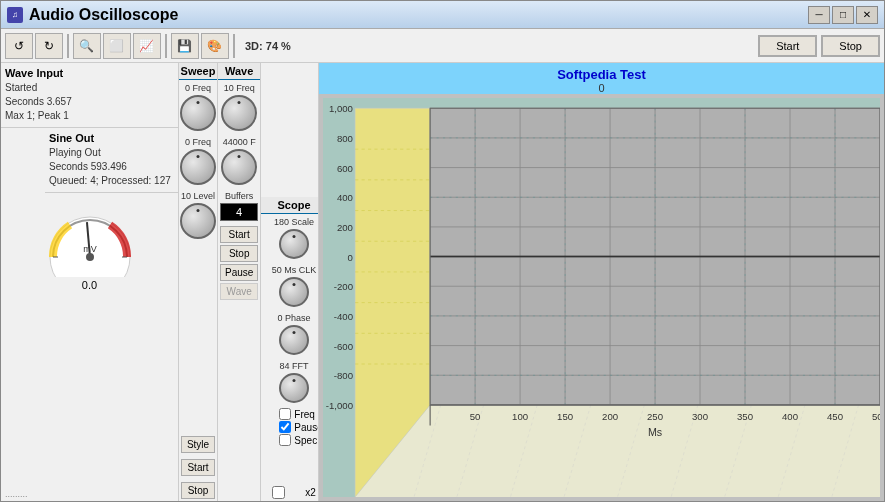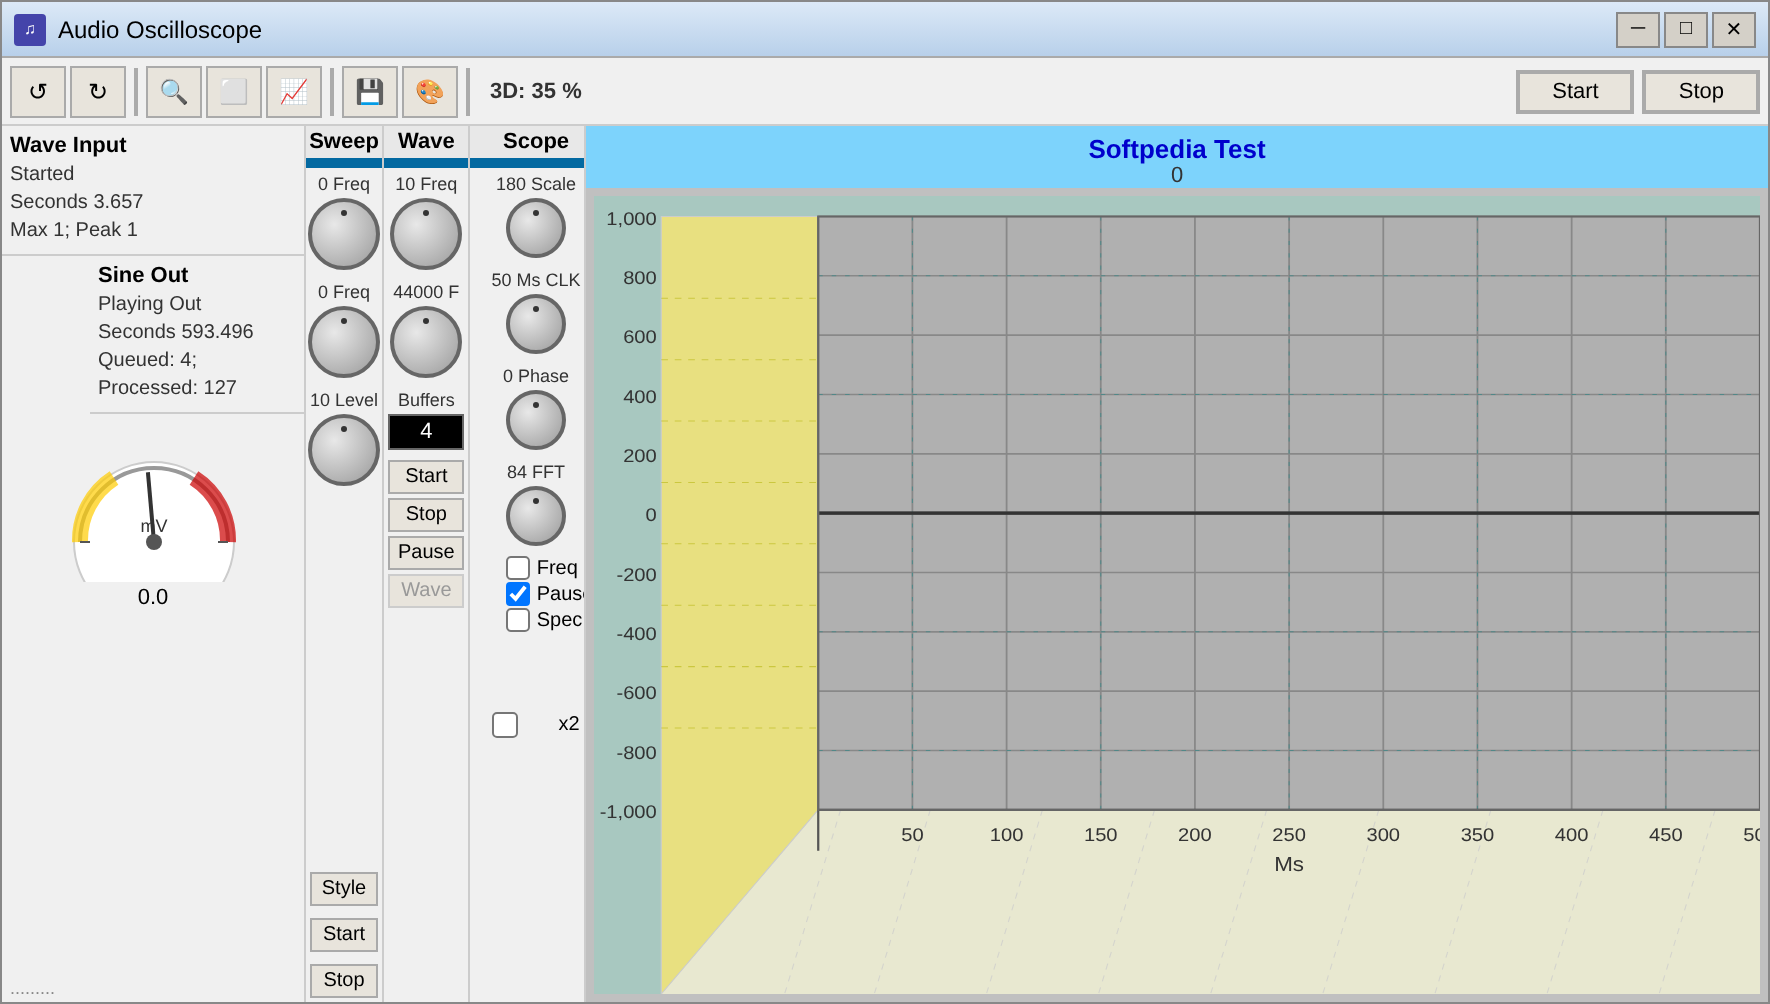--- a/index.html
+++ b/index.html
@@ -39,22 +39,22 @@
       margin-right: 6px;
       display: flex;
       align-items: center;
       justify-content: center;
       color: white;
       font-size: 8px;
     }
 
     .title-text {
       flex: 1;
-      font-size: 12px;
-      font-weight: normal;
+      font-size: 16px;
+      font-weight: bold;
       color: #000;
     }
 
     .title-buttons {
       display: flex;
       gap: 2px;
     }
 
     .title-btn {
       width: 22px;
@@ -121,21 +121,21 @@
       font-size: 11px;
     }
 
     .main-area {
       display: flex;
       flex: 1;
       overflow: hidden;
     }
 
     .left-panel {
-      width: 152px;
+      width: 178px;
       flex-shrink: 0;
       border-right: 1px solid #ccc;
       display: flex;
       flex-direction: column;
     }
 
     .wave-input-section {
       padding: 4px;
       border-bottom: 1px solid #ccc;
     }
@@ -201,29 +201,29 @@
     }
 
     .sweep-col, .wave-col, .scope-col {
       flex: 1;
       display: flex;
       flex-direction: column;
       align-items: center;
       border-right: 1px solid #ccc;
     }
 
-    .scope-col { border-right: none; }
+    .scope-col { border-right: none; justify-content: flex-end; }
 
     .col-header {
       font-weight: bold;
       font-size: 11px;
       text-align: center;
       padding: 2px 0;
       width: 100%;
-      border-bottom: 5px solid #0369a1;
+      border-bottom: 1px solid #0369a1;
       background: #e8e8e8;
     }
 
     .knob-section {
       display: flex;
       flex-direction: column;
       align-items: center;
       padding: 3px 1px;
       width: 100%;
     }
@@ -376,21 +376,21 @@
     <button class="toolbar-btn" title="Undo">↺</button>
     <button class="toolbar-btn" title="Redo">↻</button>
     <div class="toolbar-separator"></div>
     <button class="toolbar-btn" title="Zoom">🔍</button>
     <button class="toolbar-btn" title="Page">⬜</button>
     <button class="toolbar-btn" title="Chart">📈</button>
     <div class="toolbar-separator"></div>
     <button class="toolbar-btn" title="Save">💾</button>
     <button class="toolbar-btn" title="Color">🎨</button>
     <div class="toolbar-separator"></div>
-    <span class="toolbar-3d">3D: 35 %</span>
+    <span class="toolbar-3d">3D: 74 %</span>
     <div class="toolbar-start-stop">
       <button class="header-btn">Start</button>
       <button class="header-btn">Stop</button>
     </div>
   </div>
 
   <div class="main-area">
 
     <div class="left-panel">
 

